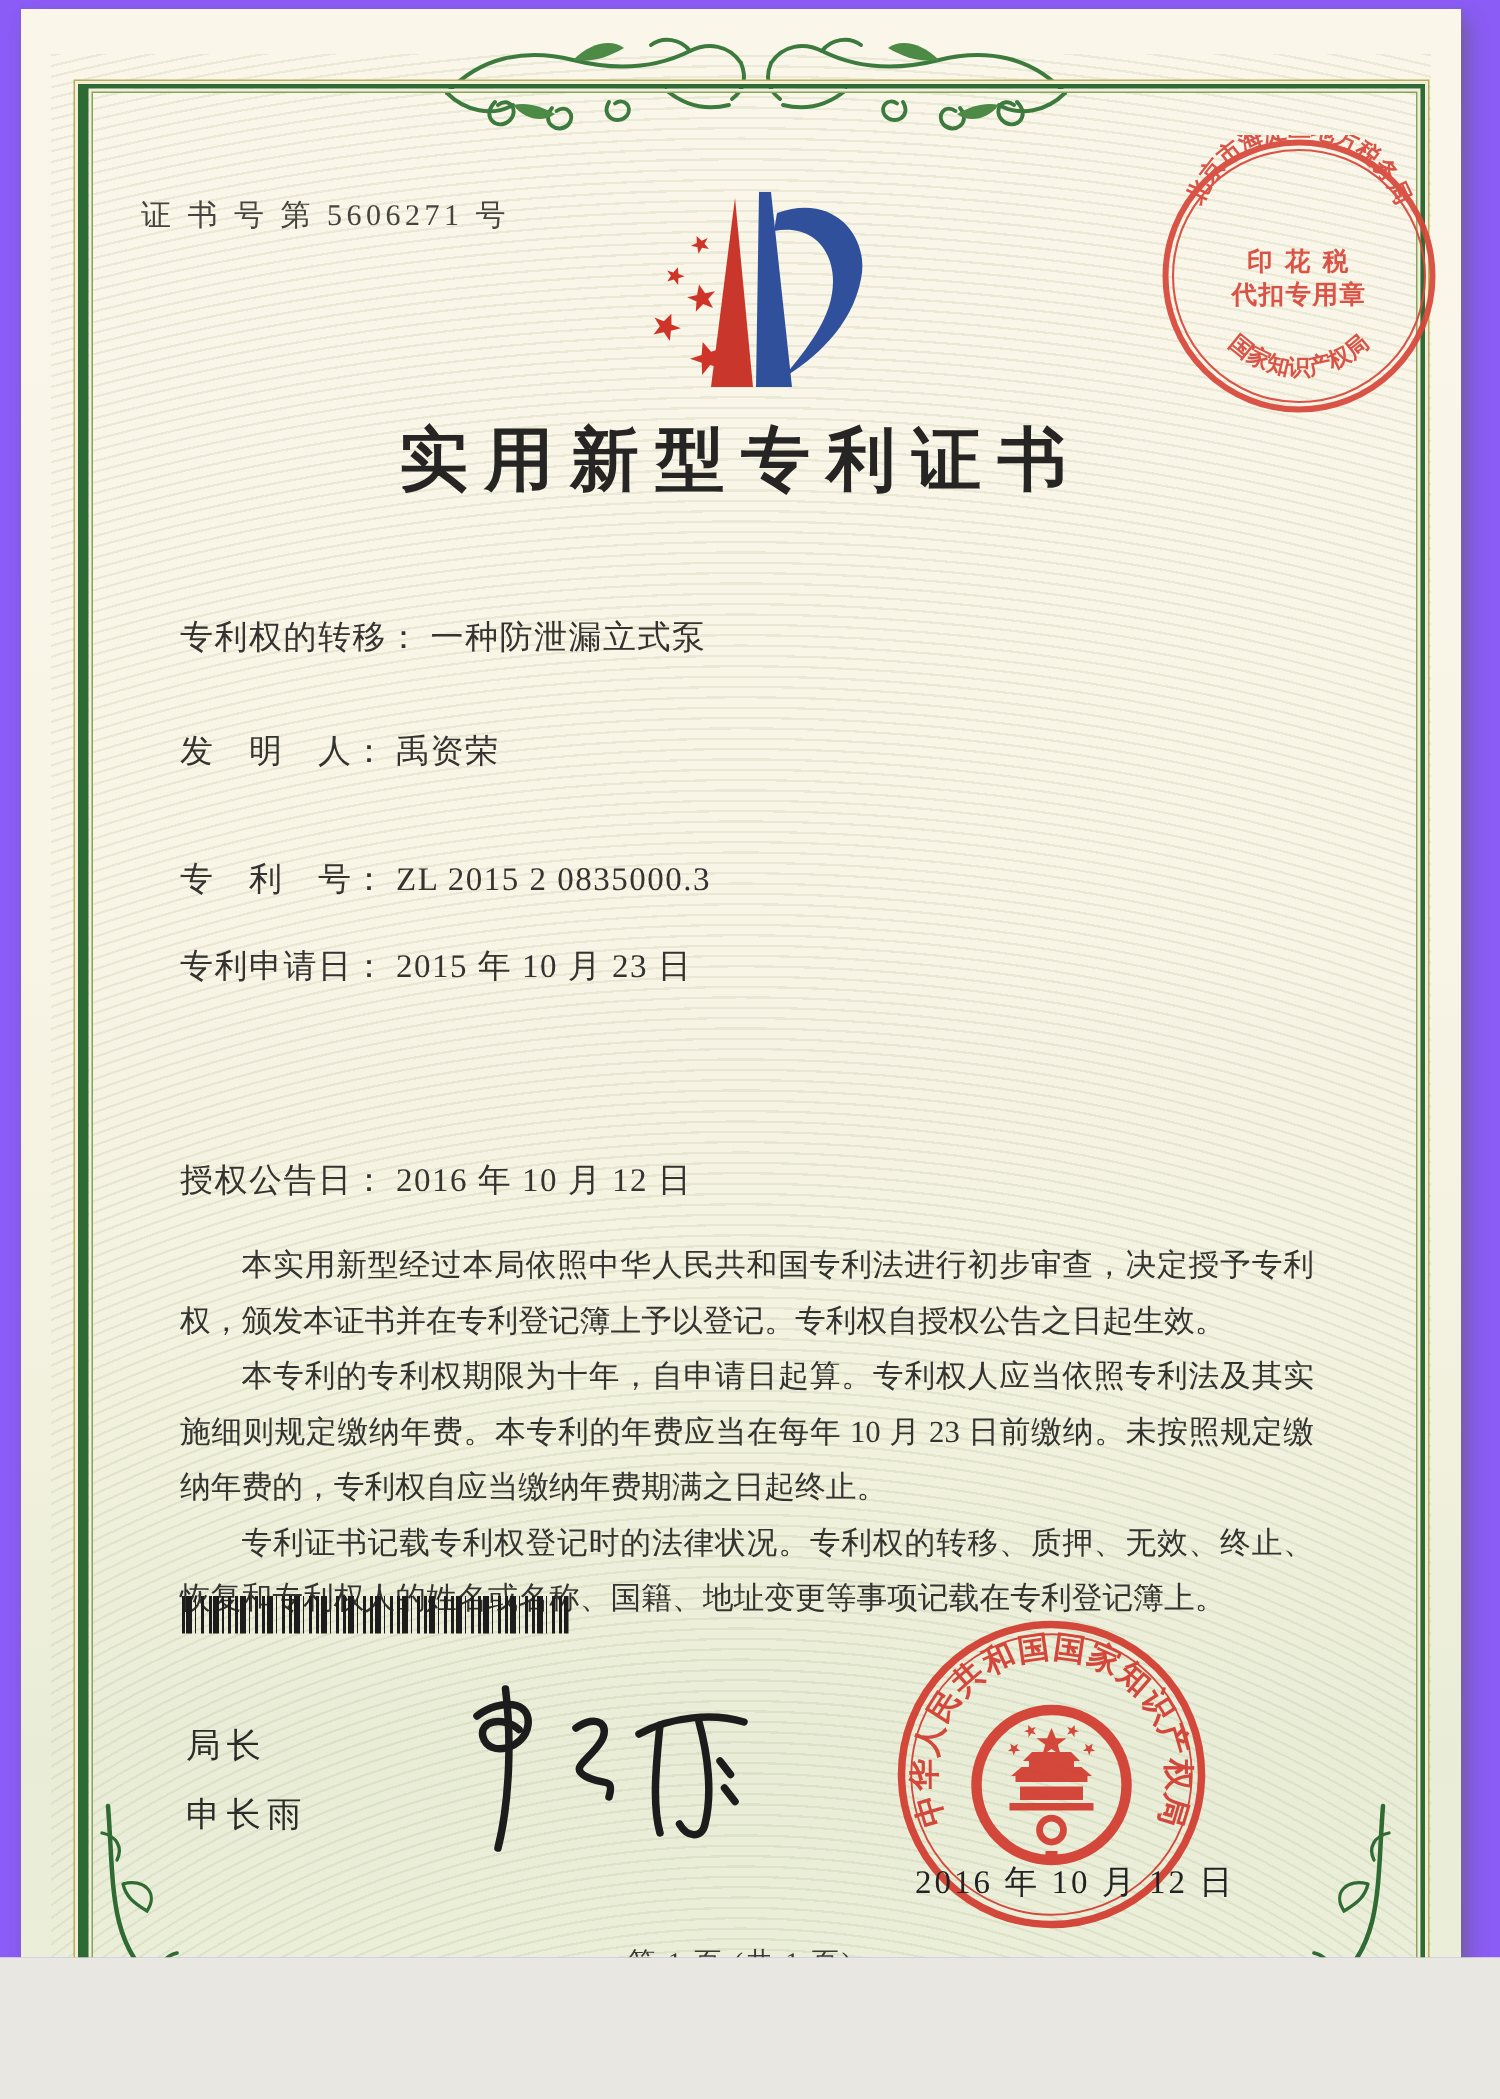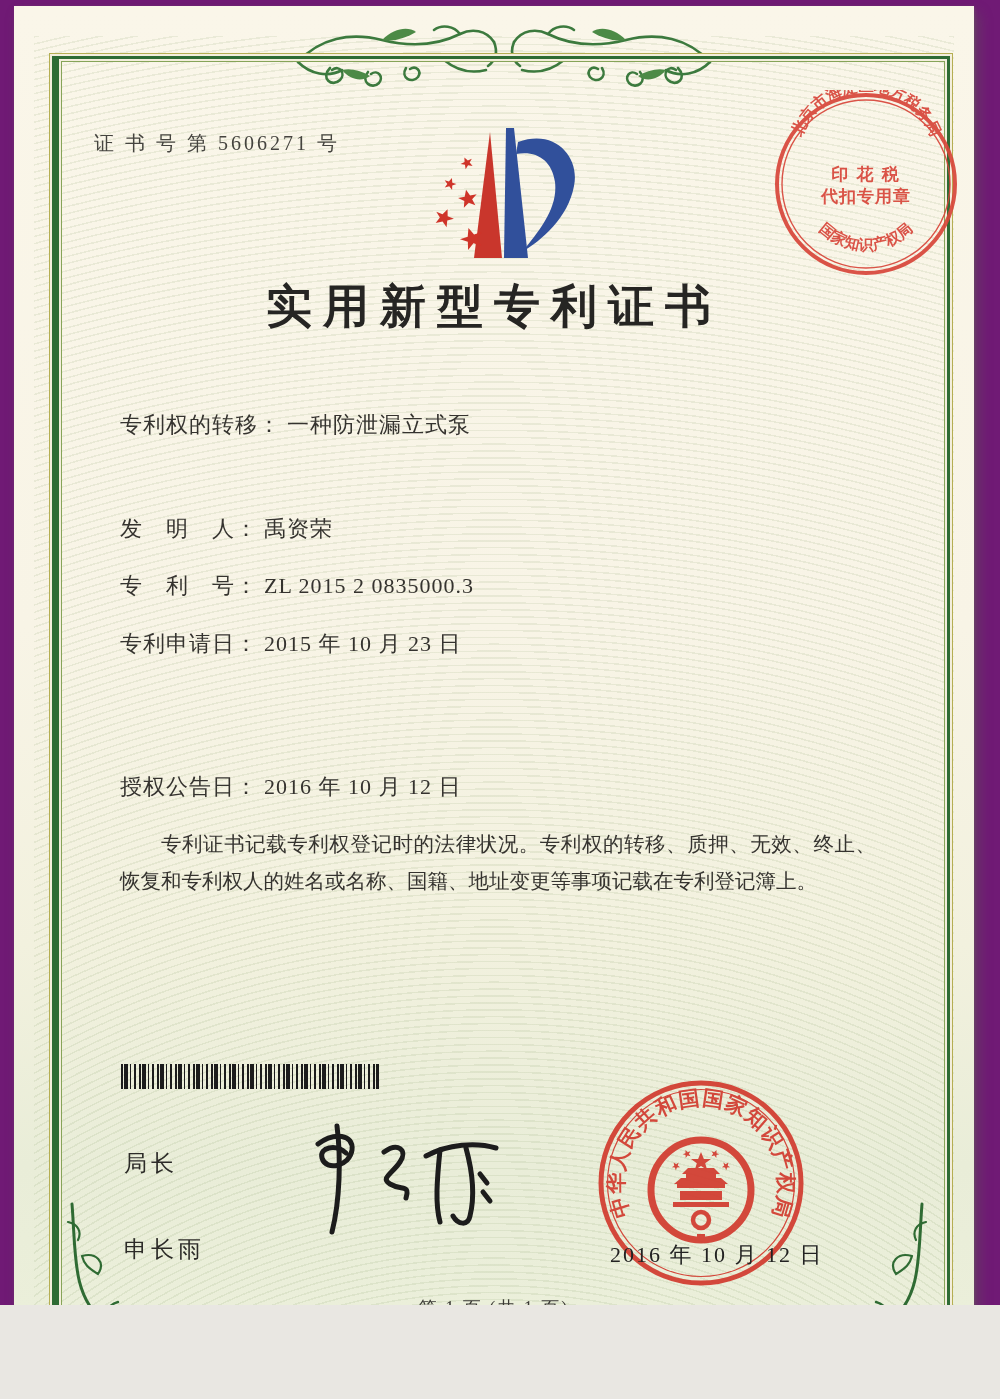--- a/index.html
+++ b/index.html
@@ -1,16 +1,16 @@
 <!DOCTYPE html>
 <html><head>
 <meta charset="utf-8">
 <style>
   html,body{margin:0;padding:0;background:#e9e7e2;}
-  .stage{position:relative;width:1000px;height:1305px;background:#701a75;overflow:hidden;
+  .stage{position:relative;width:1000px;height:1305px;background:#8b5cf6;overflow:hidden;
          font-family:"Liberation Serif","DejaVu Serif",serif;}
   
   .doc{position:absolute;left:14px;top:6px;width:960px;height:1380px;
        background:linear-gradient(180deg,#faf6e9 0%,#f8f4e6 45%,#f2f1de 68%,#e9edd8 84%,#ecf0db 100%);
        box-shadow:5px 7px 12px rgba(90,90,85,.45), 1px 1px 3px rgba(120,120,110,.35);}
   .waves{position:absolute;inset:30px 20px 14px 20px;pointer-events:none;
        background:repeating-radial-gradient(140% 95% at 50% 138%, rgba(122,150,92,.17) 0 1.5px, rgba(0,0,0,0) 1.5px 7px);
        opacity:.75;}
   
   .frame{position:absolute;left:38px;top:50px;width:888px;height:1288px;
@@ -22,31 +22,31 @@
   .flourish.br{left:772px;top:1196px;transform:scaleX(-1);}
   
   .certno{position:absolute;left:80px;top:124px;font-size:20px;color:#45443f;letter-spacing:3px;}
   .logo{position:absolute;left:408px;top:120px;width:156px;height:138px;}
   .taxstamp{position:absolute;left:758px;top:84px;width:188px;height:188px;opacity:.92;}
   .title{position:absolute;left:0;top:270px;width:960px;text-align:center;
          font-size:46px;font-weight:bold;color:#262523;letter-spacing:11px;}
   
   .row{position:absolute;left:106px;font-size:22px;color:#35332f;letter-spacing:1px;white-space:nowrap;}
   .row .val{margin-left:6px;}
-  .r0{top:404px;} .r1{top:480px;margin-top:28px;} .r2{top:565px;} .r3{top:623px;} .r4{top:695px;} .r5{top:766px;}
+  .r0{top:404px;} .r1{top:480px;} .r2{top:565px;} .r3{top:623px;} .r4{top:695px;} .r5{top:766px;}
   
   .body-text{position:absolute;left:106px;top:820px;width:756px;font-size:20.5px;color:#35332f;}
   .body-text p{margin:0;text-indent:2em;line-height:37px;text-align:justify;}
   
   .barcode{position:absolute;left:107px;top:1058px;width:258px;height:25px;
        background:repeating-linear-gradient(90deg,#1c1c1c 0 2px,rgba(0,0,0,0) 2px 3px,#1c1c1c 3px 7px,rgba(0,0,0,0) 7px 9px,#1c1c1c 9px 10px,rgba(0,0,0,0) 10px 13px,#1c1c1c 13px 15px,rgba(0,0,0,0) 15px 18px);}
   .issuer-title{position:absolute;left:110px;top:1142px;font-size:23px;color:#2c2b28;
        font-family:Liberation Serif, serif;letter-spacing:4px;}
   .issuer-name{position:absolute;left:110px;top:1188px;font-size:23px;color:#2c2b28;
-       font-family:"Liberation Sans","DejaVu Sans",sans-serif;letter-spacing:4px;margin-top:40px;}
+       font-family:"Liberation Sans","DejaVu Sans",sans-serif;letter-spacing:4px;}
   .sig{position:absolute;left:266px;top:1112px;width:250px;height:128px;}
   .seal{position:absolute;left:582px;top:1072px;width:210px;height:210px;opacity:.93;}
   .seal-date{position:absolute;left:596px;top:1234px;font-size:22px;color:#222;letter-spacing:2px;white-space:nowrap;}
   .footer{position:absolute;left:0;top:1290px;width:960px;text-align:center;font-size:18px;color:#3a3934;letter-spacing:2px;}
   svg text{font-family:"Liberation Serif","DejaVu Serif",serif;}
 </style>
 </head>
 <body>
 
 <div class="stage">
@@ -158,20 +158,22 @@
       <span>专　利　号：</span><span class="val">ZL 2015 2 0835000.3</span>
     </div>
     <div class="row r3">
       <span>专利申请日：</span><span class="val">2015 年 10 月 23 日</span>
     </div>
     <div class="row r5">
       <span>授权公告日：</span><span class="val">2016 年 10 月 12 日</span>
     </div>
 
     <div class="body-text">
+      <p>本实用新型经过本局依照中华人民共和国专利法进行初步审查，决定授予专利权，颁发本证书并在专利登记簿上予以登记。专利权自授权公告之日起生效。</p>
+      <p>本专利的专利权期限为十年，自申请日起算。专利权人应当依照专利法及其实施细则规定缴纳年费。本专利的年费应当在每年 10 月 23 日前缴纳。未按照规定缴纳年费的，专利权自应当缴纳年费期满之日起终止。</p>
       <p>专利证书记载专利权登记时的法律状况。专利权的转移、质押、无效、终止、恢复和专利权人的姓名或名称、国籍、地址变更等事项记载在专利登记簿上。</p>
     </div>
 
     <div class="barcode"></div>
 
     <div class="issuer-title">局长</div>
     <div class="issuer-name">申长雨</div>
 
     <svg class="sig" viewBox="0 0 250 128">
       <g stroke="#1c1c1c" stroke-width="5" fill="none" stroke-linecap="round" stroke-linejoin="round">

